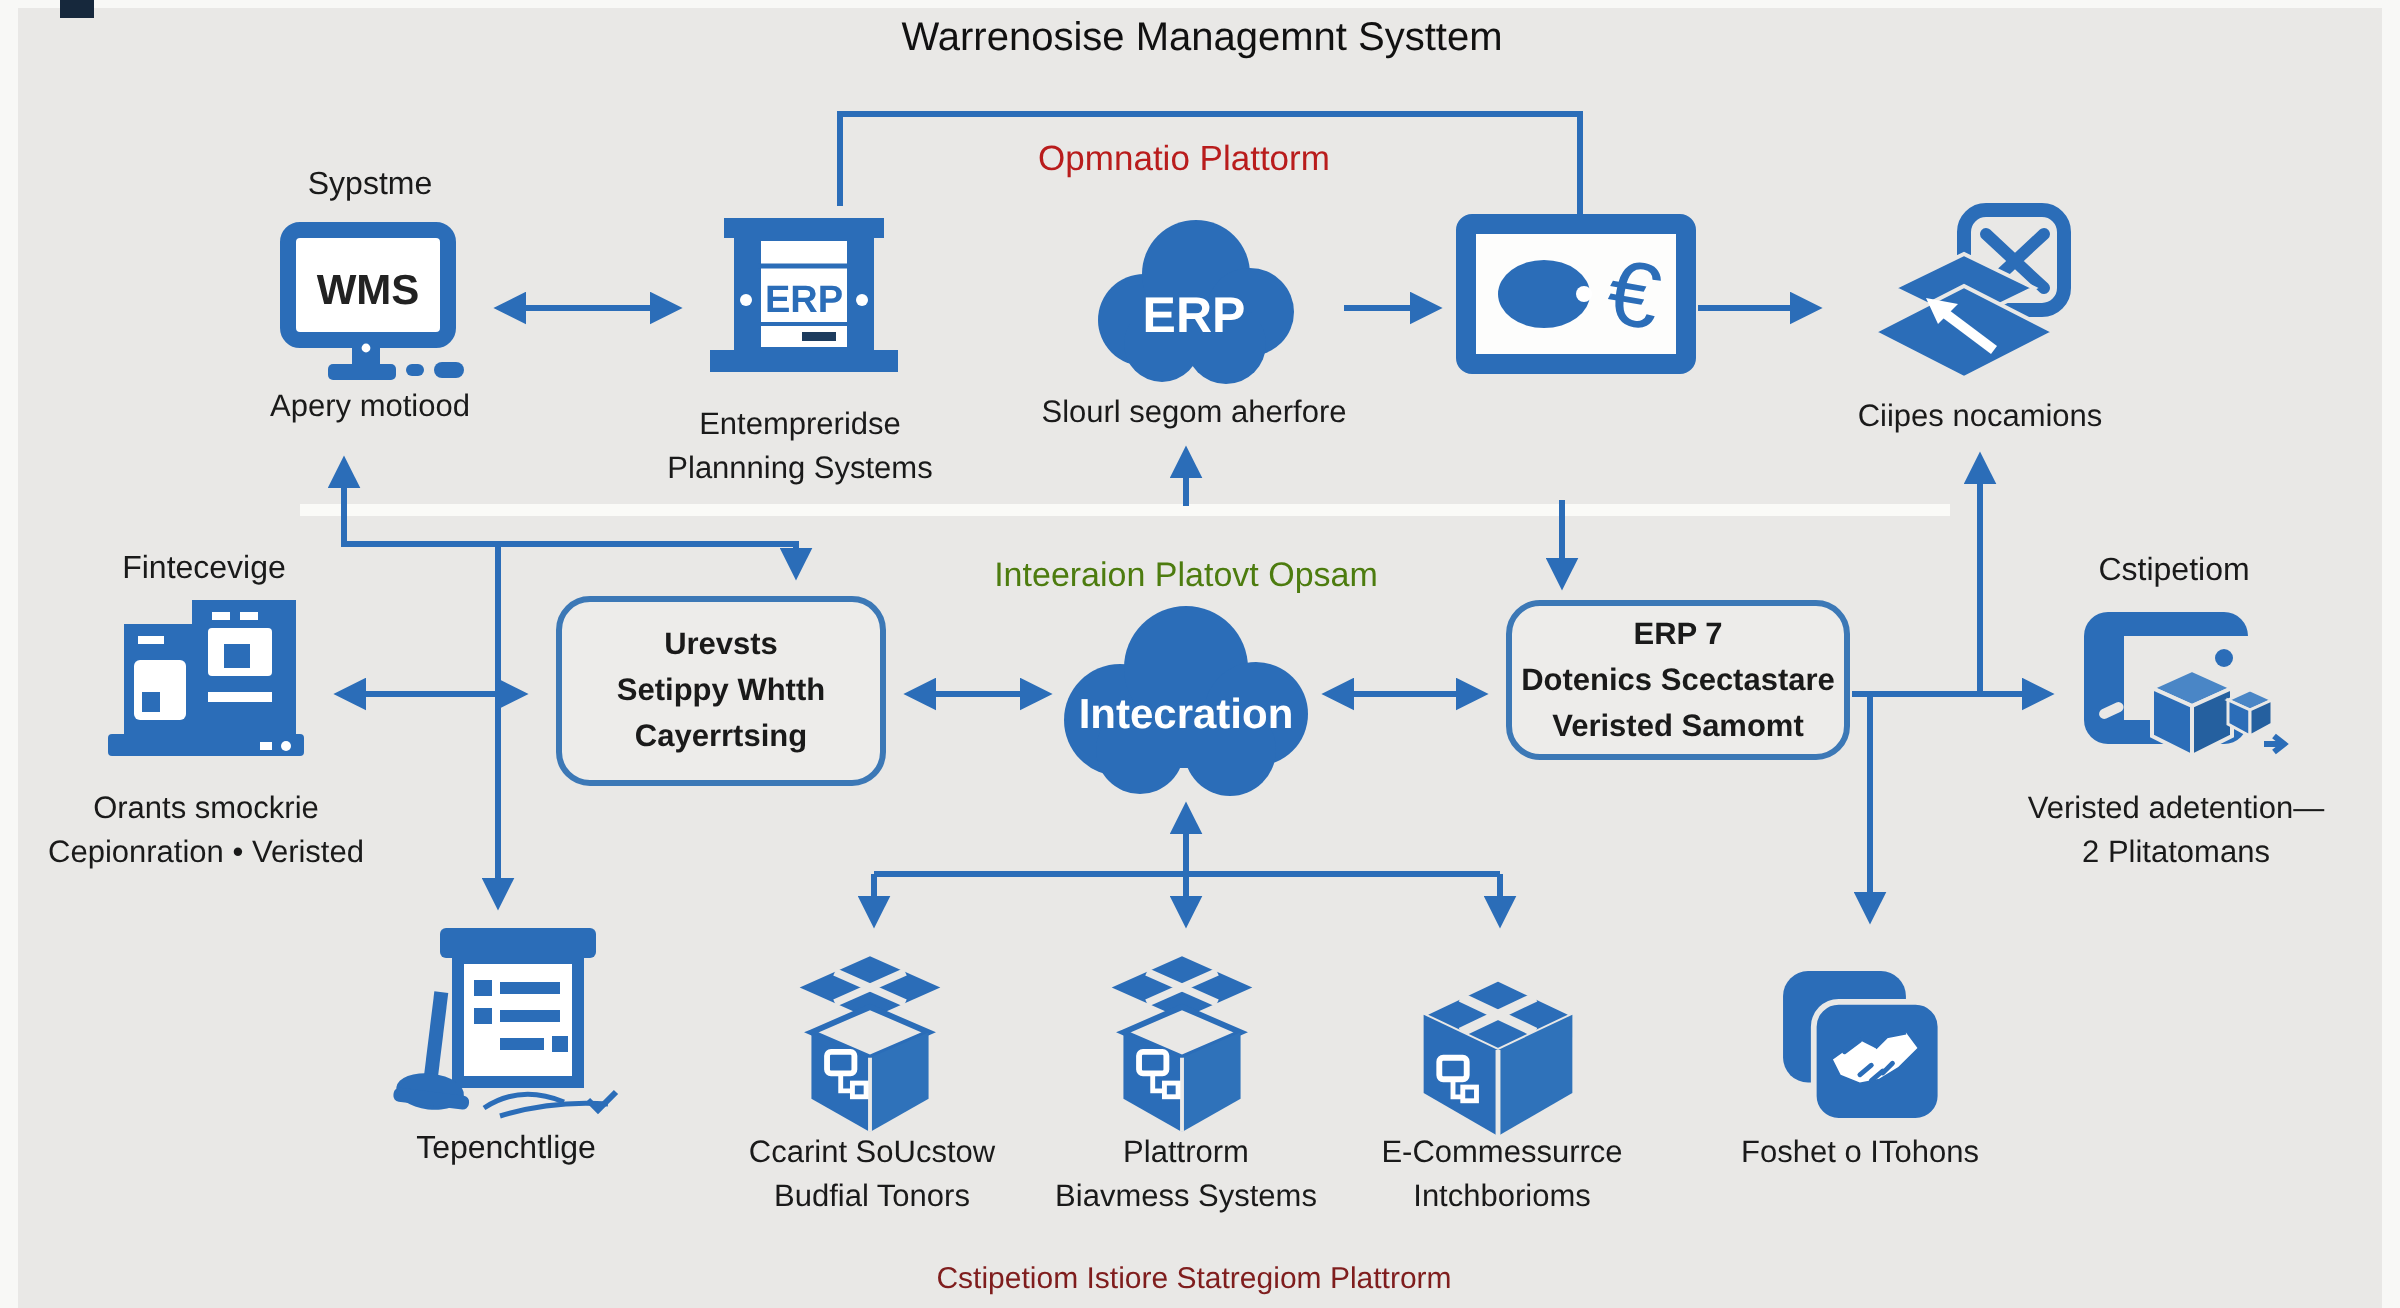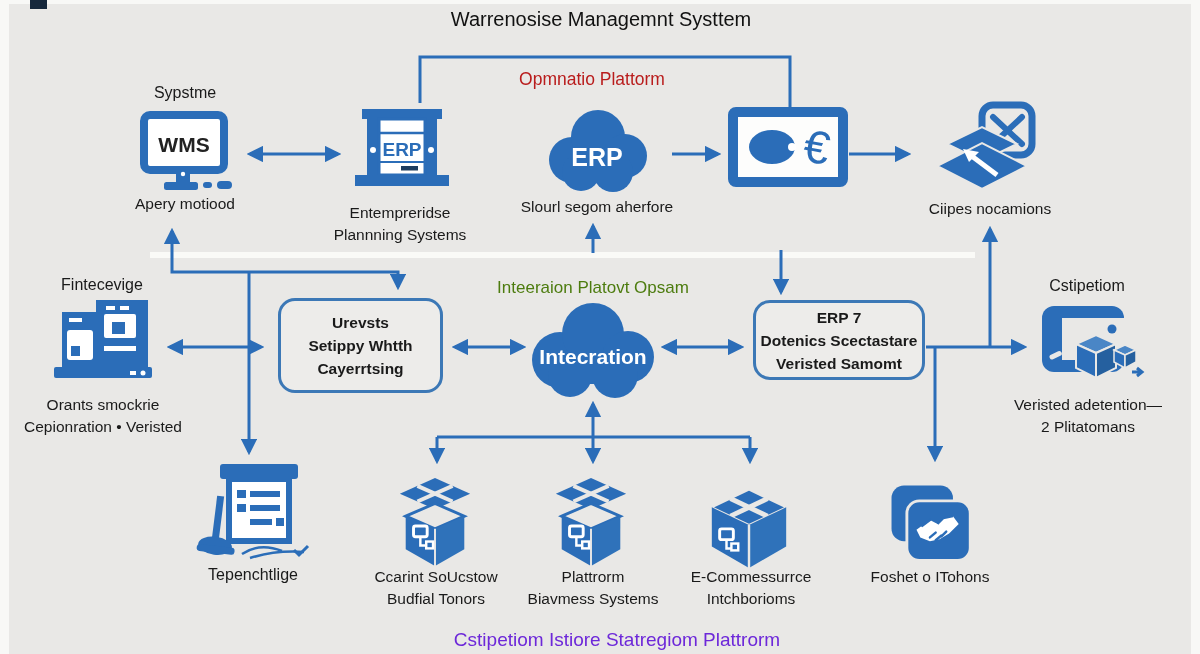--- a/index.html
+++ b/index.html
@@ -5,21 +5,21 @@
   * { margin:0; padding:0; box-sizing:border-box; }
   html,body { width:1200px; height:654px; }
   body { font-family:"Liberation Sans","DejaVu Sans",sans-serif; }
   #canvas { position:relative; width:1200px; height:654px; background:#e9e8e6; overflow:hidden; }
   .abs { position:absolute; }
   .lbl { position:absolute; transform:translateX(-50%); text-align:center;
          font-weight:400; font-size:15.5px; color:#1a1a1a; line-height:22px; white-space:nowrap; }
   .title-main { font-size:20px; color:#111; }
   .title-sub { font-size:17.5px; color:#b91c1c; }
   .title-mid { font-size:17px; color:#4d7c0f; }
-  .title-bottom { font-size:19px; color:#6d28d9;margin-left:20px; }
+  .title-bottom { font-size:15px; color:#7f1d1d; }
   .node-box { position:absolute; border:3px solid #3c78b6; border-radius:17px; background:#edecea;
               display:flex; flex-direction:column; align-items:center; justify-content:center;
               font-weight:700; font-size:15.5px; line-height:23px; color:#1a1a1a; text-align:center; }
   svg { overflow:visible; }
   svg text { font-family:"Liberation Sans","DejaVu Sans",sans-serif; }
   .edge { position:absolute; background:#f8f8f6; }
 </style>
 </head>
 <body>
 

